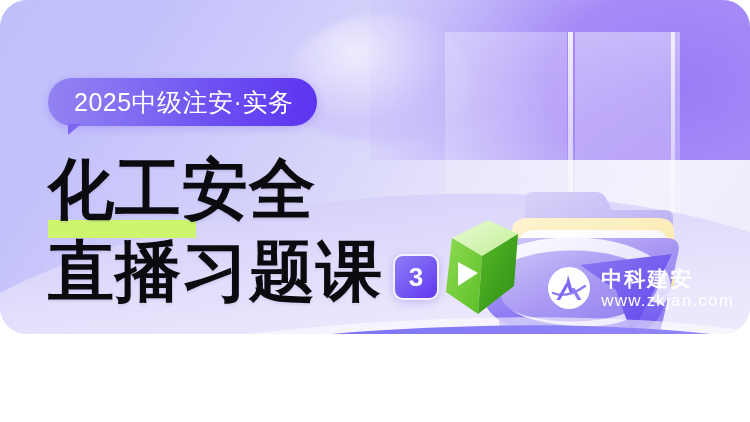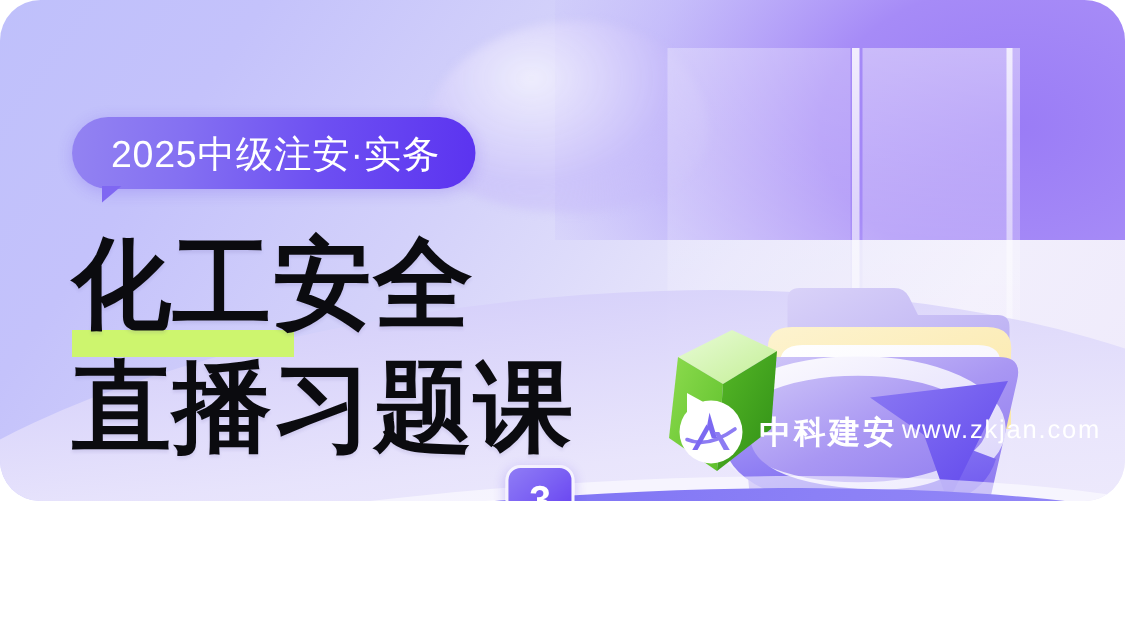--- a/index.html
+++ b/index.html
@@ -109,21 +109,21 @@
     color:#0b0b0f; letter-spacing:1px;
     white-space:nowrap;
     position:relative; z-index:2;
     text-shadow:0 2px 2px rgba(90,80,160,0.12);
   }
   .hl-underline{
     position:absolute; left:0; top:68px;
     width:148px; height:18px;
     background:#cdf56e; z-index:1;
   }
-  .hl-row2{ margin-top:6px;flex-direction:column; }
+  .hl-row2{ margin-top:6px; }
   .num-badge{
     width:46px; height:46px; margin-left:10px; margin-bottom:10px;
     border-radius:10px;
     background:linear-gradient(140deg,#8f7cf5 0%,#7a5ff3 45%,#5f36f0 100%);
     border:2px solid rgba(255,255,255,0.92);
     display:flex; align-items:center; justify-content:center;
     color:#fff; font-size:26px; font-weight:bold;
     box-shadow:0 2px 8px rgba(90,55,230,0.25);
     flex:0 0 auto;
   }
@@ -131,21 +131,21 @@
   
   .illus{ position:absolute; left:420px; top:110px; width:310px; height:250px; }
   .illus svg{ display:block; width:100%; height:100%; }
 
   
   .logo{
     position:absolute; right:16px; bottom:24px;
     display:flex; align-items:center; gap:10px;
   }
   .logo-mark{ width:44px; height:44px; flex:0 0 auto; }
-  .logo-txt{ display:flex; flex-direction:row; gap:3px;justify-content:flex-end; }
+  .logo-txt{ display:flex; flex-direction:column; gap:3px;justify-content:flex-end; }
   .logo-name{ color:#fff; font-size:21px; font-weight:bold; letter-spacing:2px; line-height:1; }
   .logo-url{ color:#fff; font-size:17px; letter-spacing:1.2px; line-height:1; }
 </style>
 </head>
 <body>
 
 <div class="banner">
 
   <div class="bg-topright"></div>
   <div class="bg-blob"></div>

